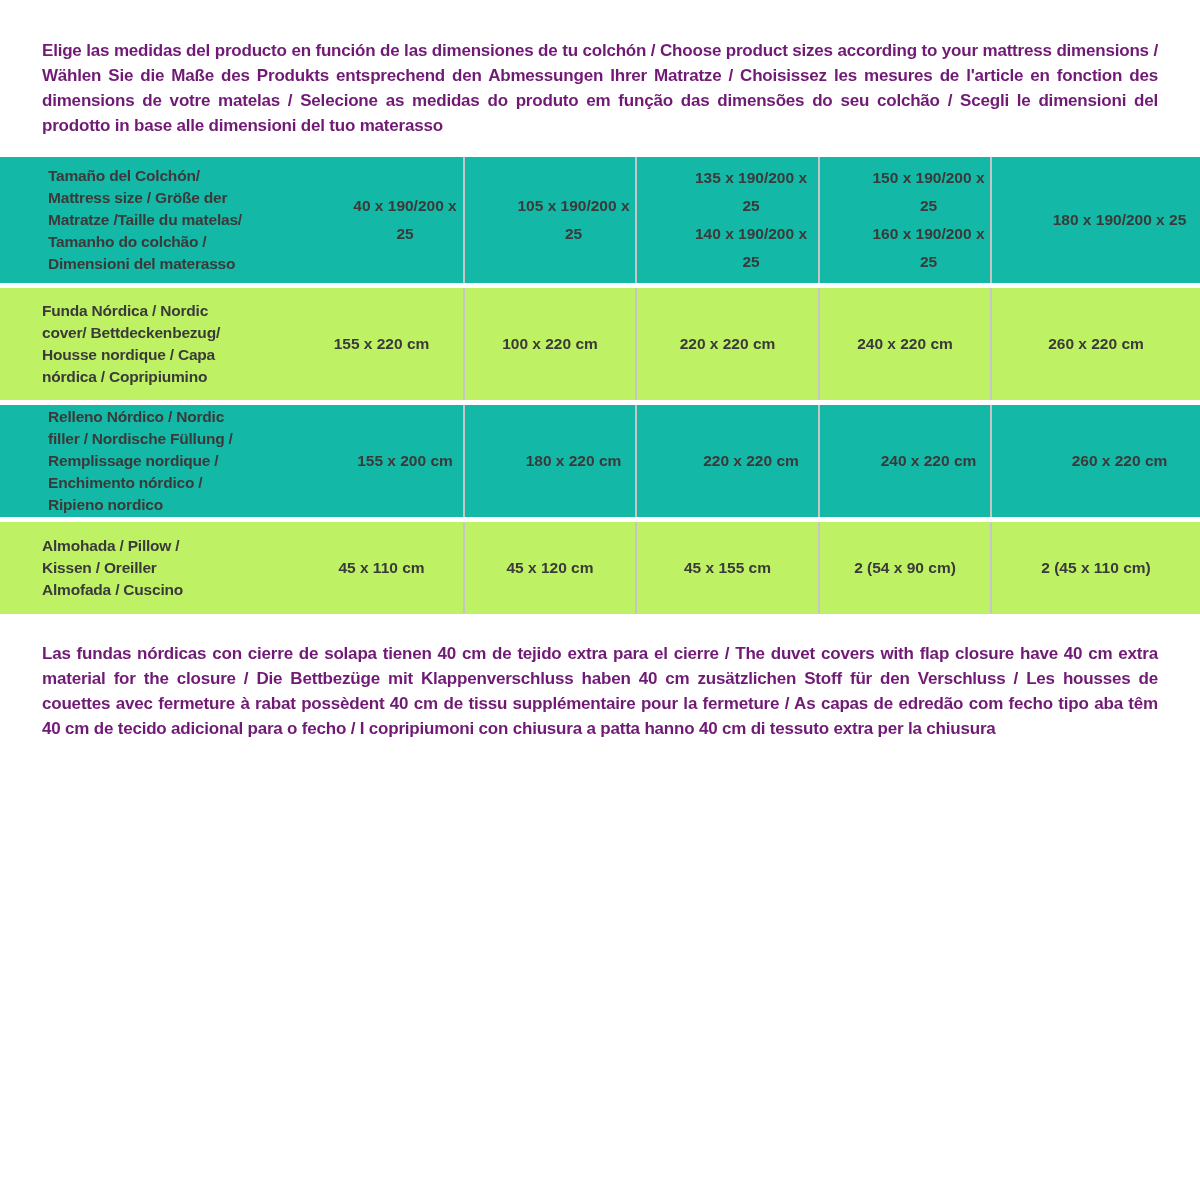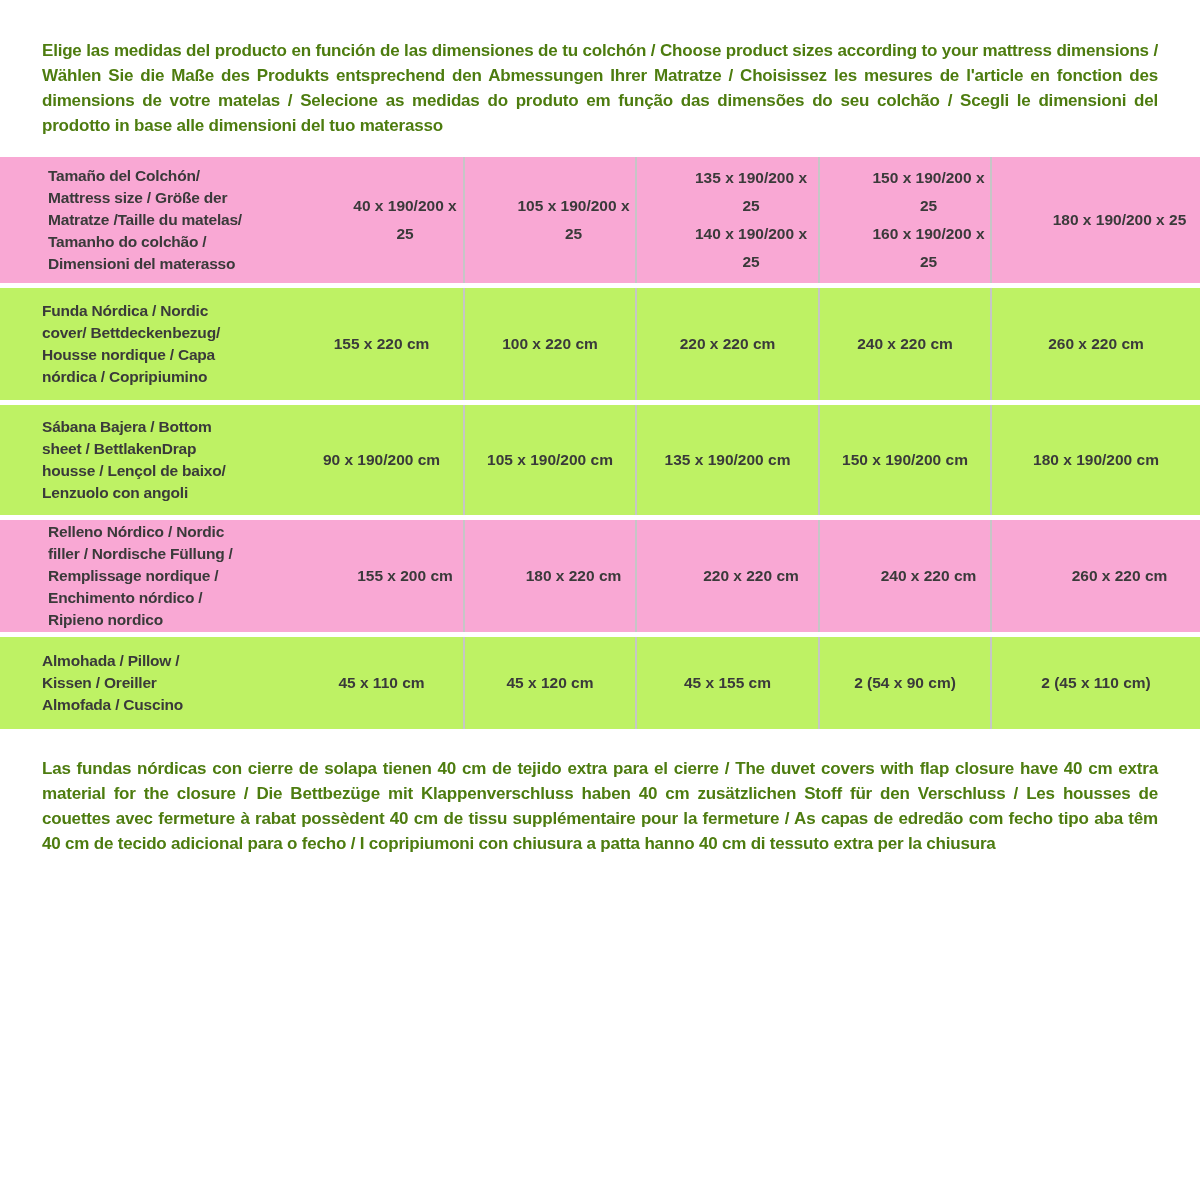--- a/index.html
+++ b/index.html
@@ -20,36 +20,36 @@
     box-sizing: border-box;
     padding-top: 38px;
   }
   .intro, .footnote {
     font-weight: bold;
     font-size: 17px;
     line-height: 25px;
     letter-spacing: -0.2px;
     text-align: justify;
     margin: 0 42px;
-    color: #4d7c0f;
+    color: #701a75;
   }
   .intro { margin-bottom: 14px; }
   .footnote { margin-top: 22px; }
 
   table.size-table {
     width: 1200px;
     border-collapse: separate;
     border-spacing: 0 5px;
     table-layout: fixed;
   }
   table.size-table td {
     vertical-align: middle;
     box-sizing: border-box;
   }
-  tr.gray  td { background: #f9a8d4; padding-left: 48px; }
+  tr.gray  td { background: #14b8a6; padding-left: 48px; }
   tr.light td { background: #bef264; }
 
   td.label {
     padding-left: 42px;
     padding-right: 8px;
     font-weight: bold;
     font-size: 15.5px;
     line-height: 22px;
     letter-spacing: -0.2px;
     white-space: pre-line;
@@ -114,31 +114,20 @@
 Housse nordique  / Capa
 nórdica / Copripiumino</td>
         <td class="val">155 x 220 cm</td>
         <td class="val">100 x 220 cm</td>
         <td class="val">220 x 220 cm</td>
         <td class="val">240 x 220 cm</td>
         <td class="val">260 x 220 cm</td>
       </tr>
 
 
-      <tr class="light r3">
-        <td class="label">Sábana Bajera / Bottom
-sheet / BettlakenDrap
-housse / Lençol de baixo/
-Lenzuolo con angoli</td>
-        <td class="val">90 x 190/200 cm</td>
-        <td class="val">105 x 190/200 cm</td>
-        <td class="val">135 x 190/200 cm</td>
-        <td class="val">150 x 190/200 cm</td>
-        <td class="val">180 x 190/200 cm</td>
-      </tr>
 
       <tr class="gray r4">
         <td class="label">Relleno Nórdico / Nordic
 filler / Nordische Füllung /
 Remplissage nordique /
 Enchimento nórdico /
 Ripieno nordico</td>
         <td class="val">155 x 200 cm</td>
         <td class="val">180 x 220 cm</td>
         <td class="val">220 x 220 cm</td>

